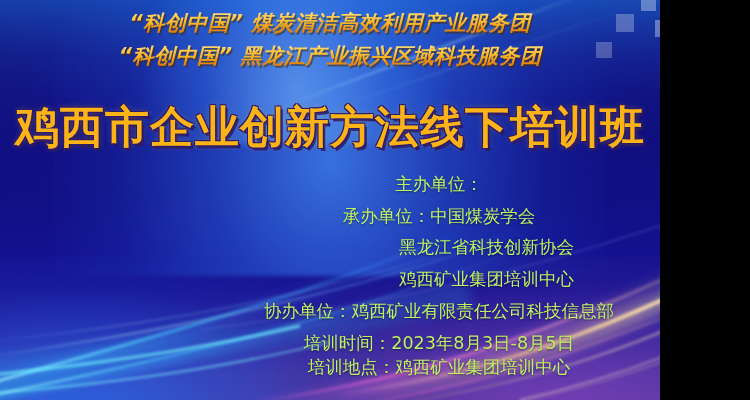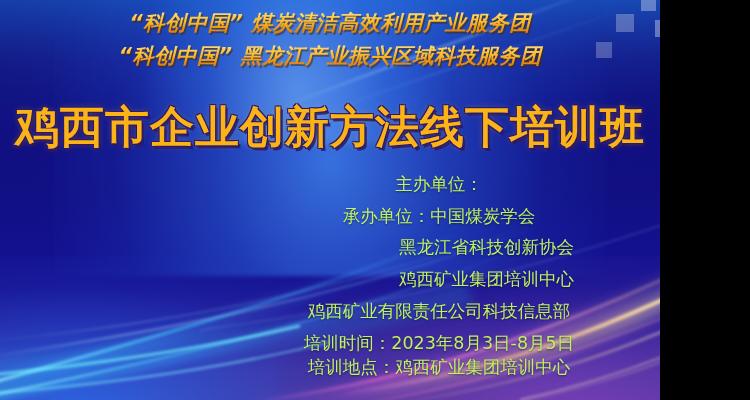--- a/index.html
+++ b/index.html
@@ -325,20 +325,21 @@
         <span>承办单位：</span>
         <span>中国煤炭学会</span>
       </div>
       <div class="row r3">
         <span>黑龙江省科技创新协会</span>
       </div>
       <div class="row r4">
         <span>鸡西矿业集团培训中心</span>
       </div>
       <div class="row r5">
+        <span>协办单位：</span>
         <span>鸡西矿业有限责任公司科技信息部</span>
       </div>
       <div class="row r6">
         <span>培训时间：</span>
         <span>2023年8月3日-8月5日</span>
       </div>
       <div class="row r7">
         <span>培训地点：</span>
         <span>鸡西矿业集团培训中心</span>
       </div>

